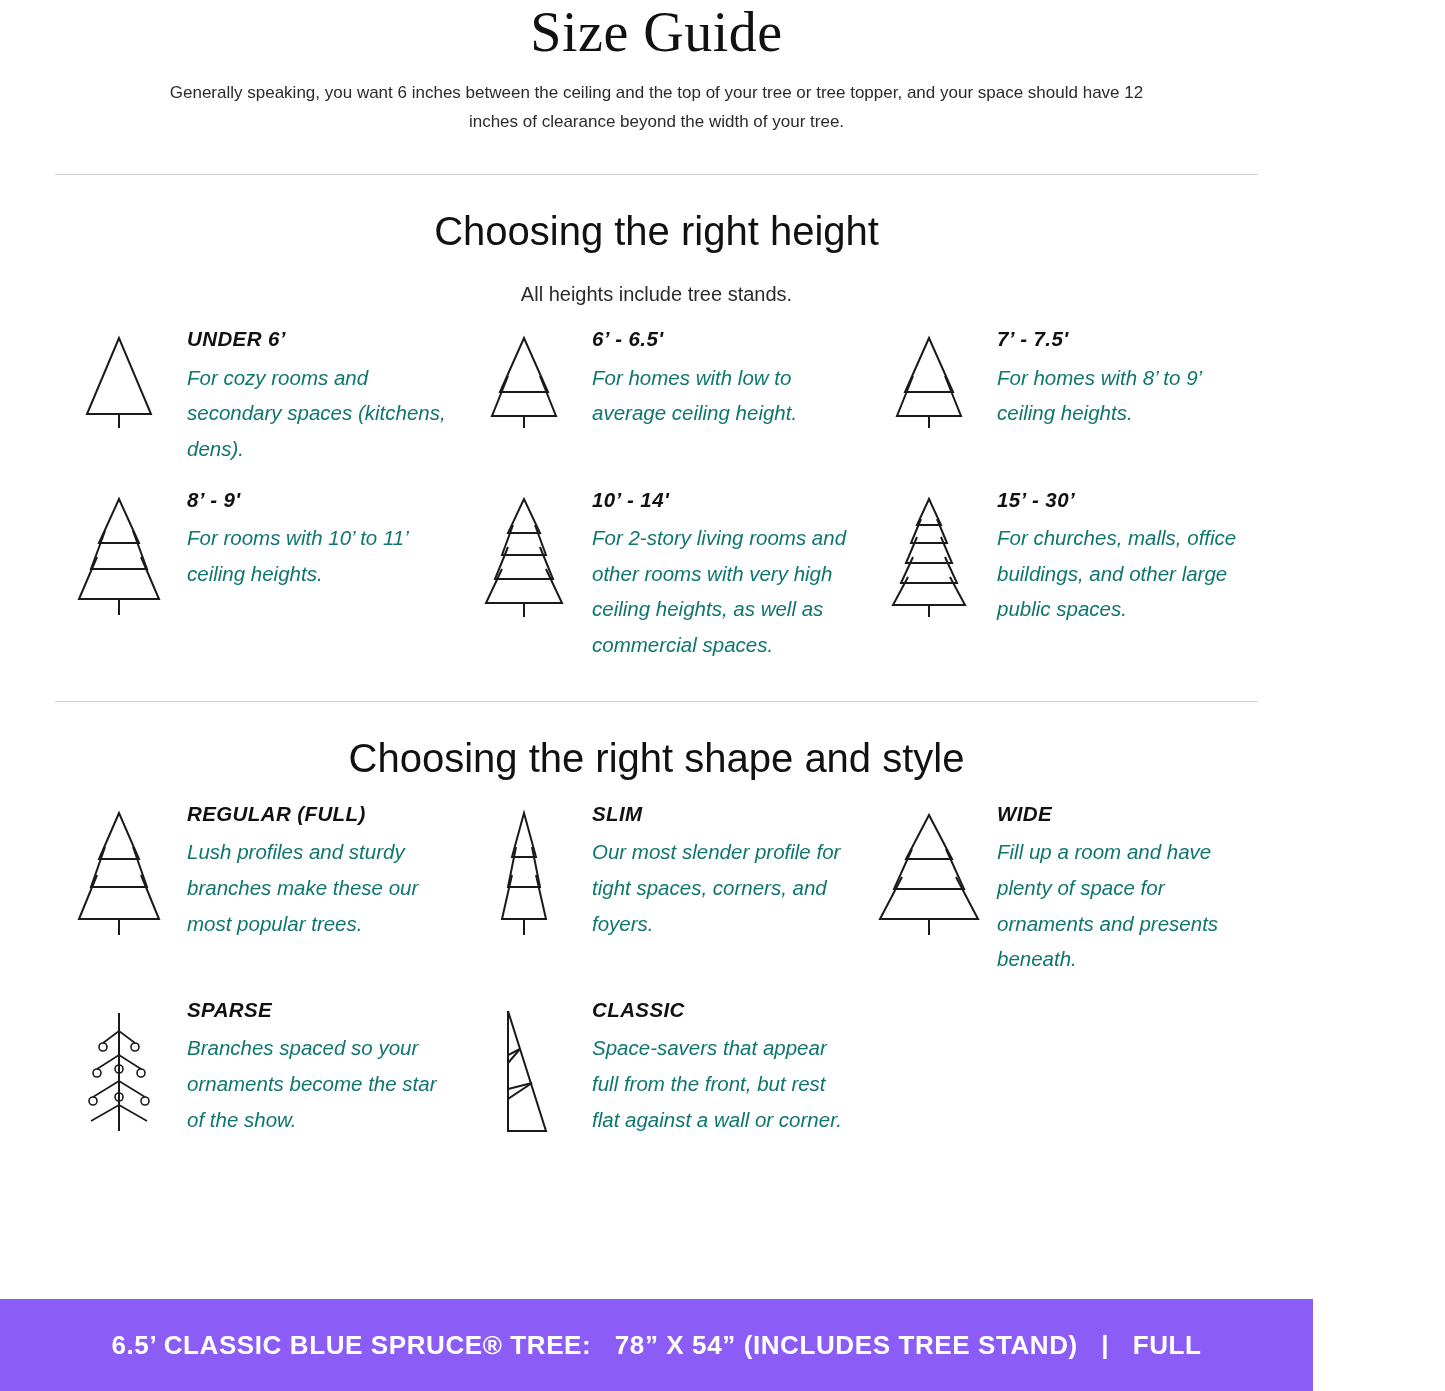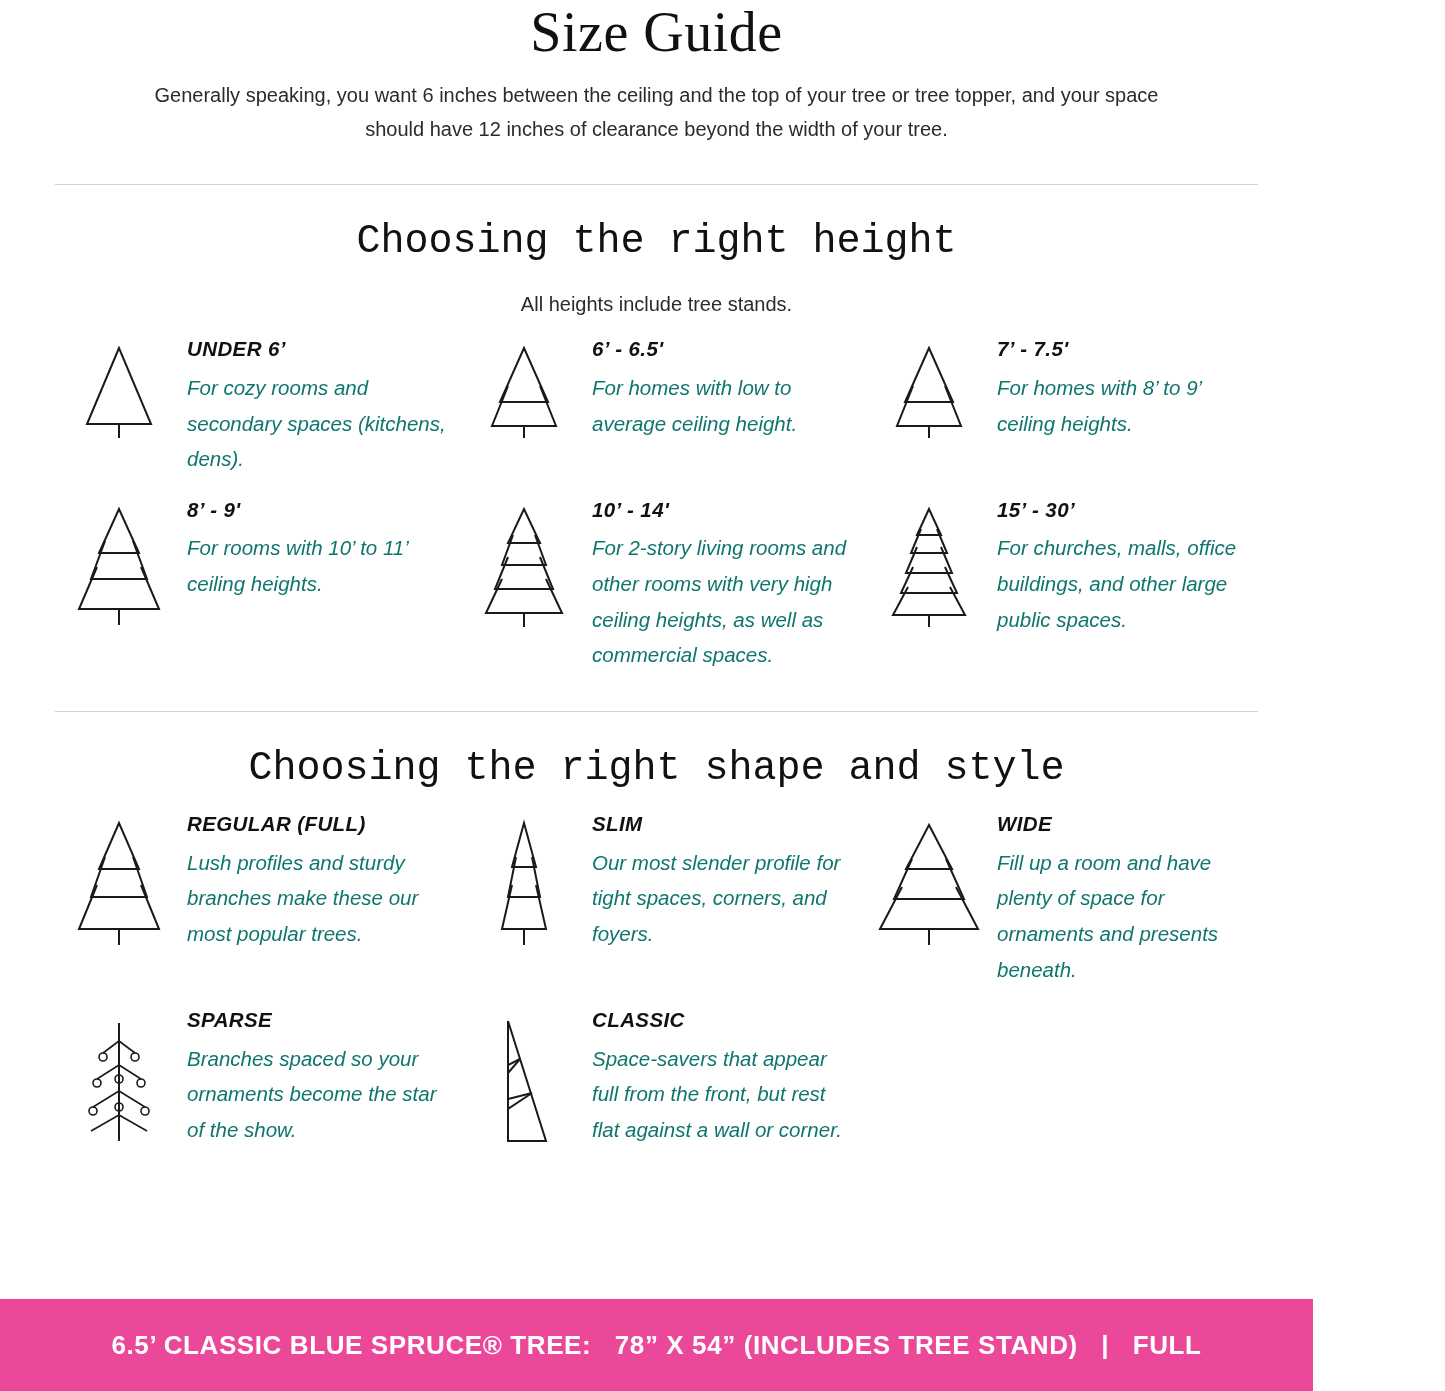--- a/index.html
+++ b/index.html
@@ -33,37 +33,37 @@
     font-size: 56px;
     font-weight: 400;
     text-align: center;
     letter-spacing: 0.5px;
     margin: 0;
     padding-top: 2px;
     line-height: 1.1;
     color: #111;
   }
   .subtitle {
-    font-size: 20px;
+    font-size: 17px;
     line-height: 1.72;
     text-align: center;
     color: #2b2b2b;
     margin: 14px auto 0;
     max-width: 1010px;
   }
 
   .divider {
     border: none;
     border-top: 1px solid #d2d2d2;
     margin: 38px 0 0 0;
   }
 
   
   .section-title {
-    font-family: Liberation Mono, monospace;
+    font-family: Liberation Sans, sans-serif;
     font-size: 40px;
     font-weight: 400;
     text-align: center;
     margin: 34px 0 0 0;
     color: #111;
   }
   .section-note {
     font-size: 20px;
     text-align: center;
     color: #2b2b2b;
@@ -108,21 +108,21 @@
     color: #0f766e;
     margin: 0;
     max-width: 300px;
   }
 
   
   .shape .item-desc { max-width: 300px; }
 
   
   .footer {
-    background: #ec4899;
+    background: #8b5cf6;
     color: #ffffff;
     height: 92px;
     display: flex;
     align-items: center;
     justify-content: center;
     margin-top: 30px;
   }
   .footer-text {
     font-size: 26px;
     font-weight: 700;

